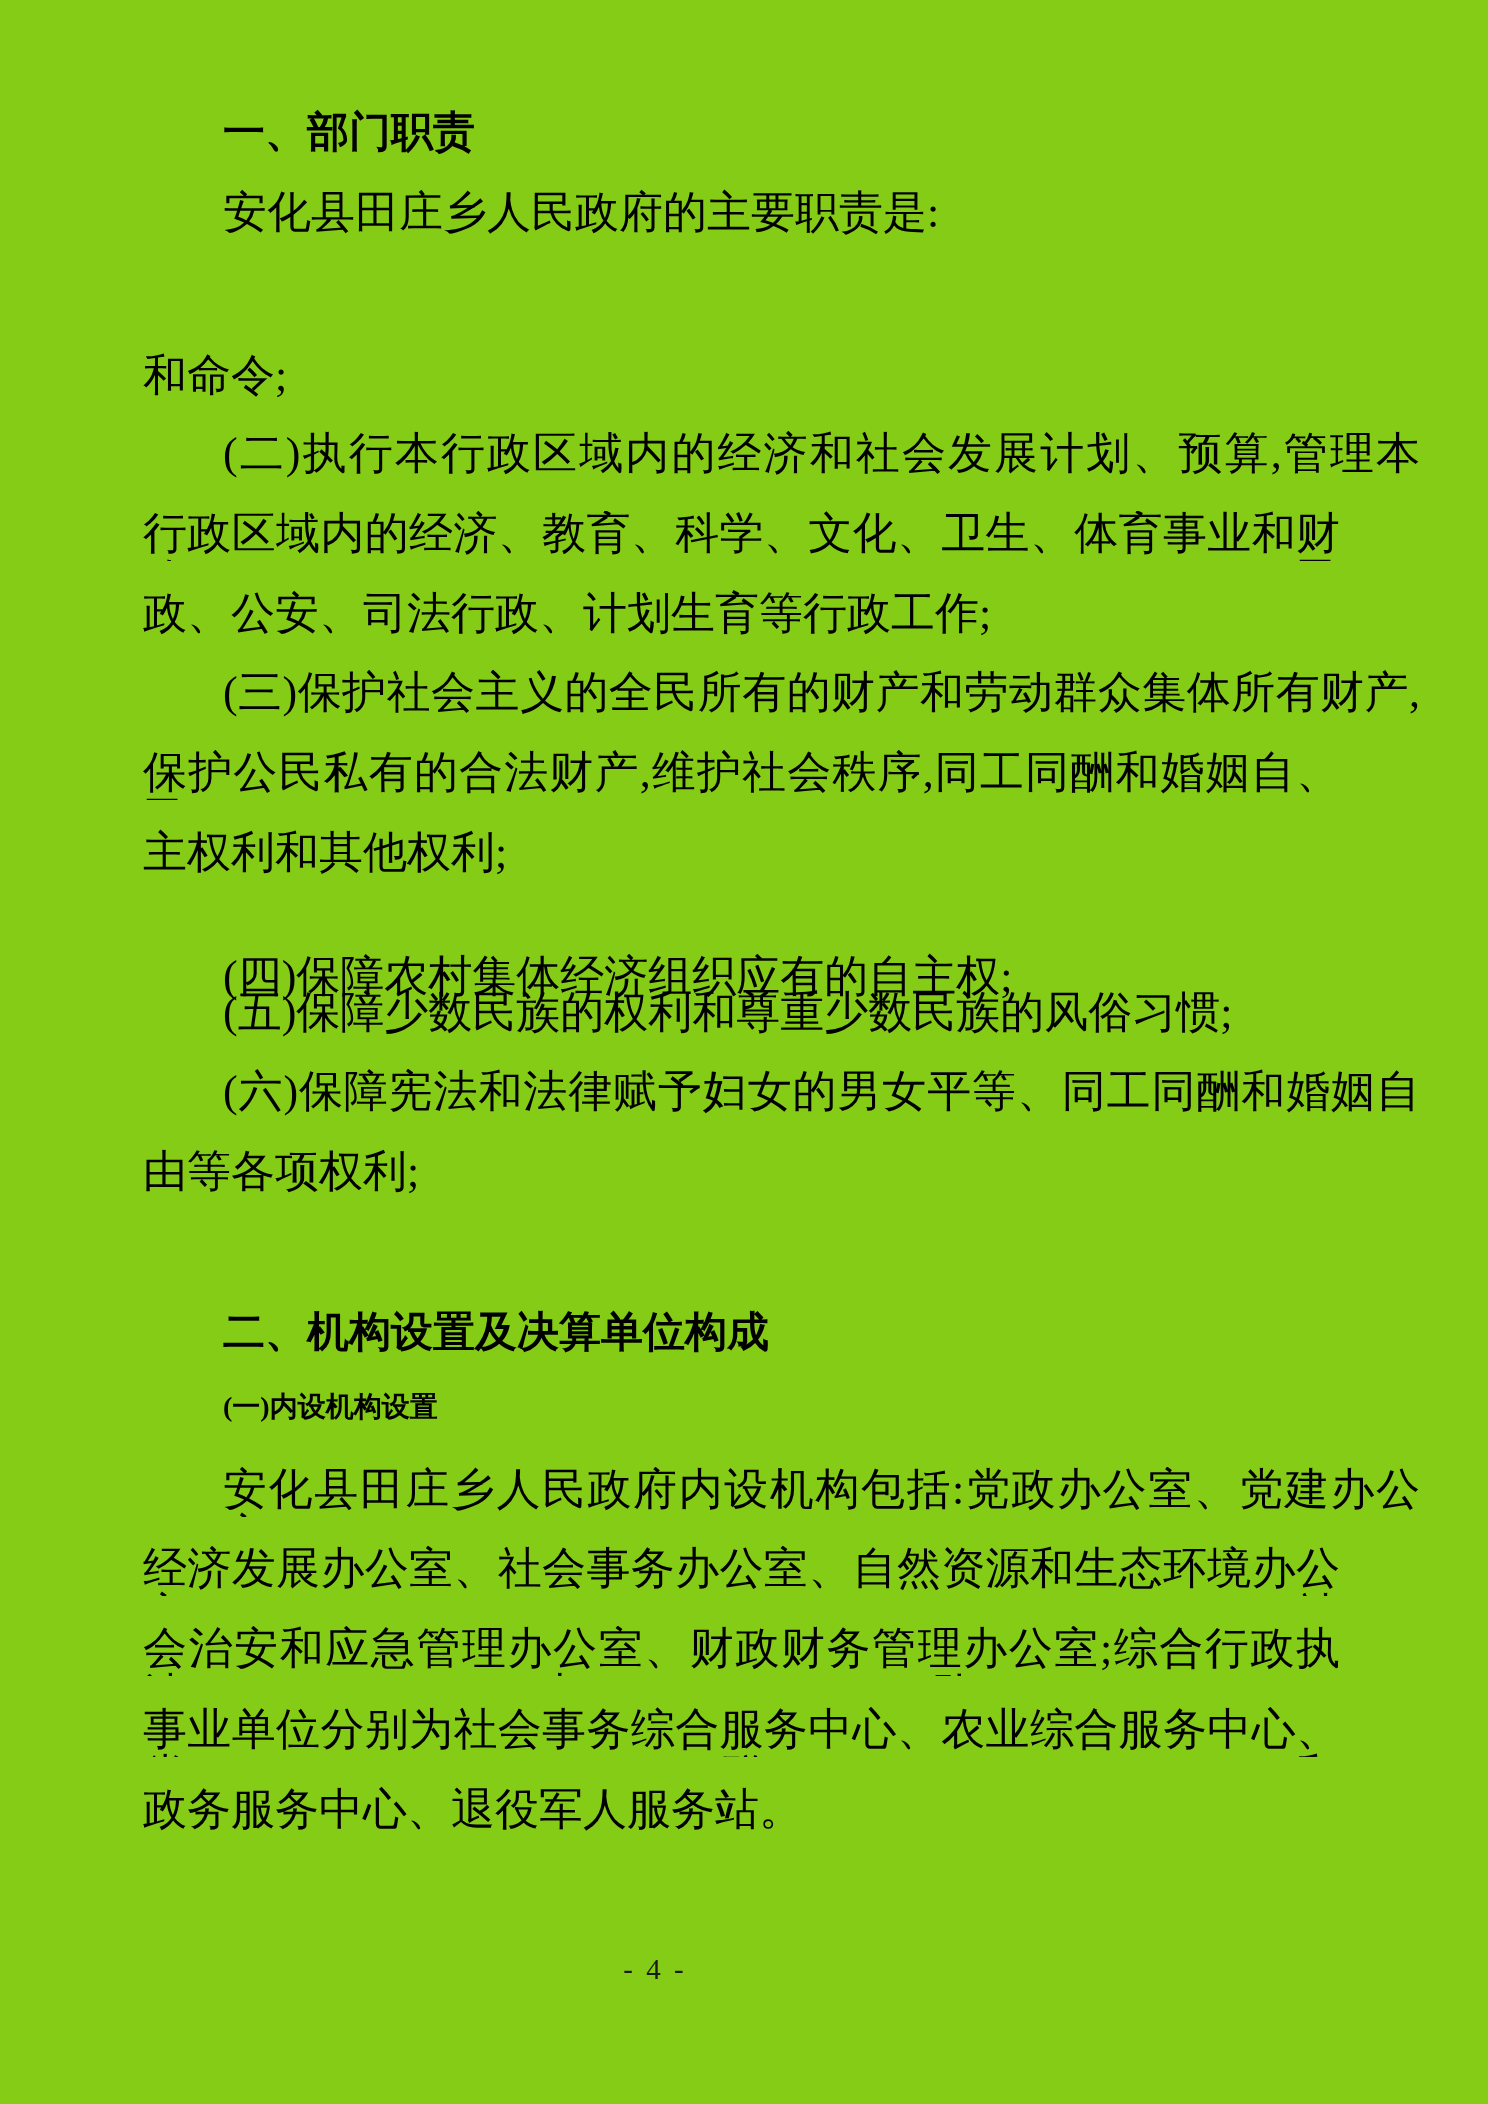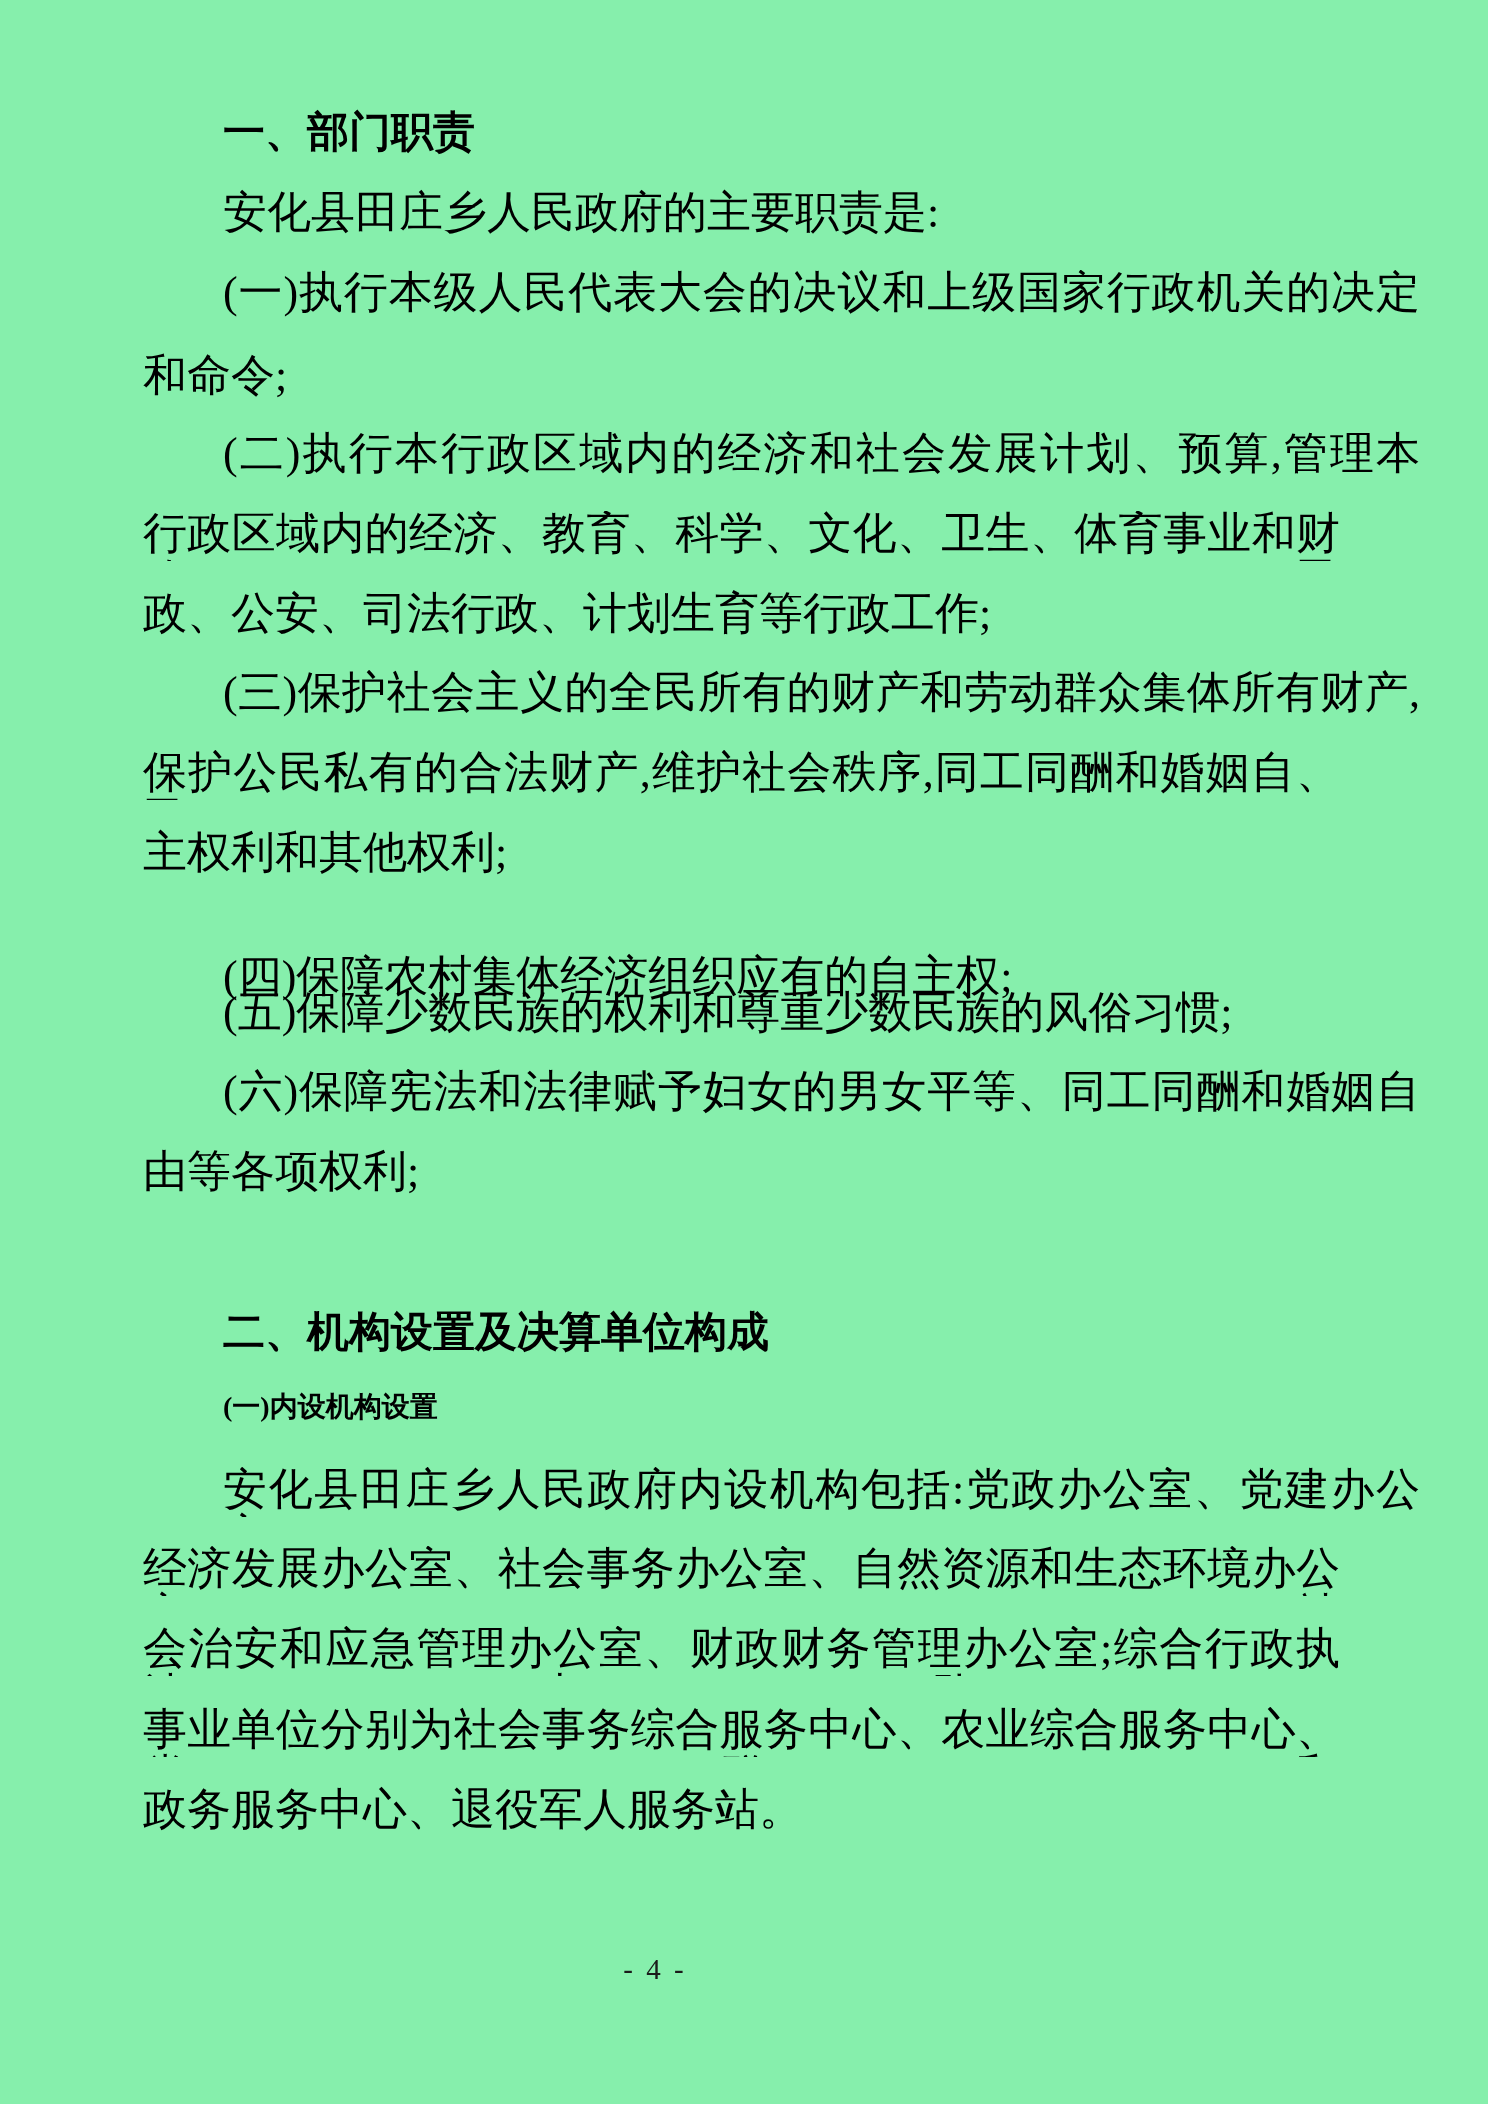--- a/index.html
+++ b/index.html
@@ -4,21 +4,21 @@
 <style>
   html, body {
     margin: 0;
     padding: 0;
     background: #ffffff;
   }
   .page {
     position: relative;
     width: 1488px;
     height: 2104px;
-    background: #86efac;
+    background: #84cc16;
     overflow: hidden;
     font-family: "Liberation Serif", serif;
   }
   .line {
     position: absolute;
     left: 143px;
     width: 1197px;
     white-space: nowrap;
     color: #000000;
   }
@@ -65,21 +65,20 @@
 </style>
 </head>
 <body>
 
 <div class="page">
 
   <div class="line h1 indent" style="top:107px">一、部门职责</div>
 
   <div class="line body-text indent" style="top:190px">安化县田庄乡人民政府的主要职责是:</div>
 
-  <div class="line body-text indent justify" style="top:270px">(一)执行本级人民代表大会的决议和上级国家行政机关的决定</div>
 
   <div class="line body-text" style="top:353px">和命令;</div>
 
   <div class="line body-text indent justify" style="top:431px">(二)执行本行政区域内的经济和社会发展计划、预算,管理本</div>
 
   <div class="line body-text justify" style="top:511px">行政区域内的经济、教育、科学、文化、卫生、体育事业和财政、民</div>
 
   <div class="line body-text" style="top:591px">政、公安、司法行政、计划生育等行政工作;</div>
 
   <div class="line body-text indent justify" style="top:670px">(三)保护社会主义的全民所有的财产和劳动群众集体所有财产,</div>

